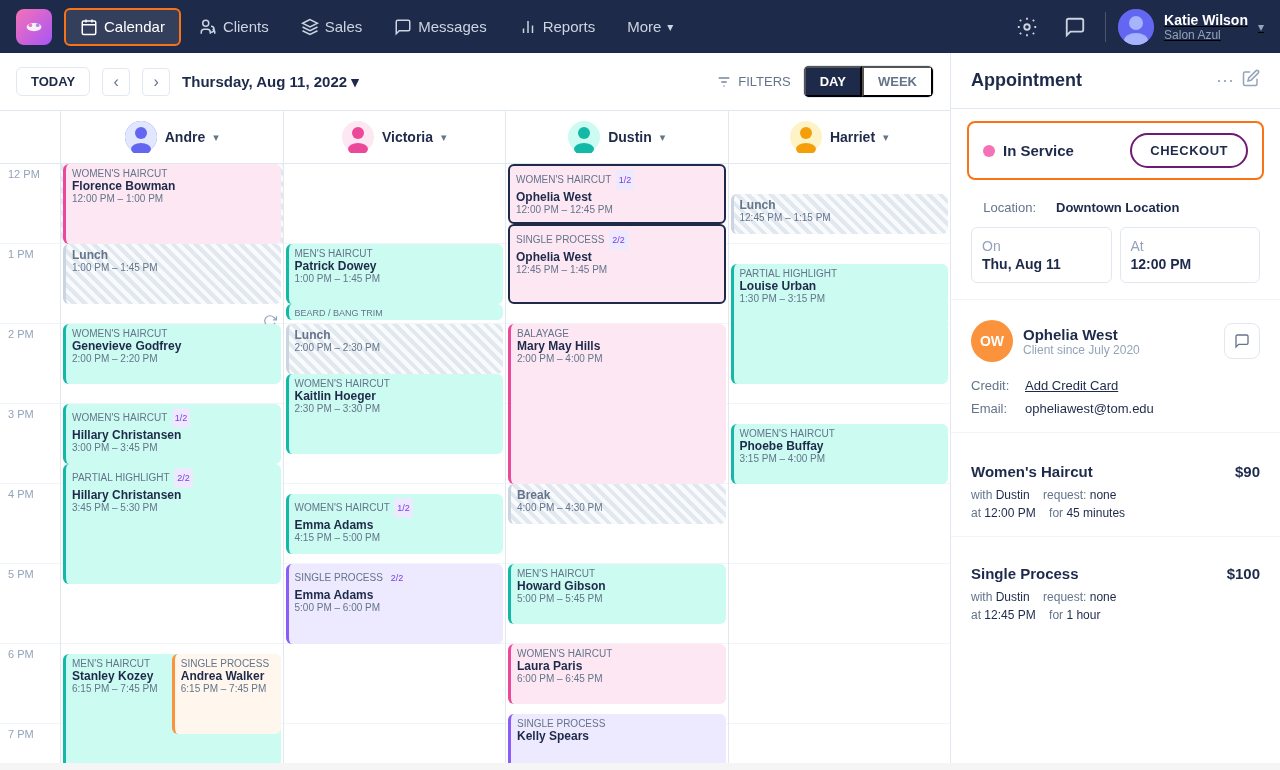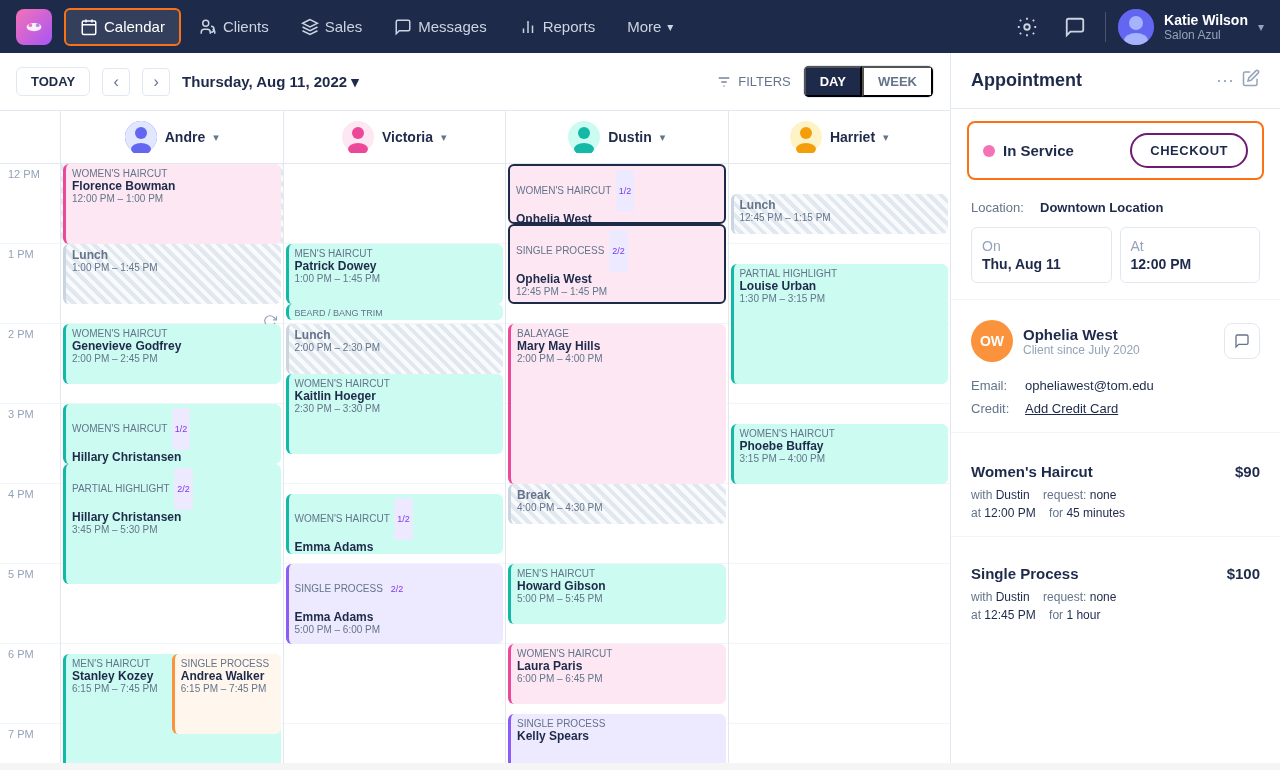--- a/index.html
+++ b/index.html
@@ -28,21 +28,21 @@
       color: #cbd5e1; font-size: 15px; cursor: pointer;
       white-space: nowrap;
     }
     .nav-item.active {
       background: rgba(255,255,255,0.1);
       color: white;
       border: 2px solid #f97316;
     }
     .nav-spacer { flex: 1; }
     .nav-right {
-      display: flex; align-items: center; gap: 12px;
+      display: flex; align-items: center; gap: 12px; text-decoration: underline;
     }
     .nav-icon-btn {
       width: 36px; height: 36px;
       display: flex; align-items: center; justify-content: center;
       color: #cbd5e1; cursor: pointer; border-radius: 50%;
     }
     .nav-divider { width: 1px; height: 30px; background: rgba(255,255,255,0.2); }
     .nav-user {
       display: flex; align-items: center; gap: 10px;
       color: white; cursor: pointer;
@@ -152,21 +152,21 @@
     .appt-block.pink { background: #fce7f3; border-left: 3px solid #ec4899; }
     .appt-block.teal { background: #ccfbf1; border-left: 3px solid #14b8a6; }
     .appt-block.selected { background: #fce7f3; border: 2px solid #1e2a4a; }
     .appt-block.purple { background: #ede9fe; border-left: 3px solid #8b5cf6; }
     .appt-block.peach { background: #fff7ed; border-left: 3px solid #fb923c; }
     .appt-label { font-size: 10px; color: #64748b; font-weight: 500; }
     .appt-name { font-size: 12px; font-weight: 700; color: #1e2a4a; }
     .appt-time { font-size: 10px; color: #64748b; }
     .appt-badge {
       display: inline-block; font-size: 9px; color: #7c3aed;
-      background: #ede9fe; border-radius: 3px; padding: 16px 3px; margin-left: 2px;
+      background: #ede9fe; border-radius: 3px; padding: 5px 3px; margin-left: 2px;
     }
     .hatch {
       background: repeating-linear-gradient(
         45deg,
         #f8fafc,
         #f8fafc 4px,
         #e2e8f0 4px,
         #e2e8f0 8px
       );
     }
@@ -204,21 +204,21 @@
     }
     .status-text { font-size: 15px; font-weight: 600; color: #1e2a4a; }
     .checkout-btn {
       padding: 8px 18px; border: 2px solid #701a75; border-radius: 20px;
       font-size: 13px; font-weight: 700; color: #1e2a4a; background: white;
       cursor: pointer; letter-spacing: 0.5px;
     }
 
     
     .detail-row {
-      display: flex; align-items: center; padding: 4px 20px; gap: 4px;
+      display: flex; align-items: center; padding: 4px 20px; gap: 20px; text-align: right;
     }
     .detail-label { font-size: 13px; color: #64748b; width: 65px; flex-shrink: 0; }
     .detail-value { font-size: 13px; color: #1e2a4a; font-weight: 700; }
     .detail-divider { height: 1px; background: #f1f5f9; margin: 8px 0; }
 
     .datetime-row {
       display: flex; gap: 0; padding: 8px 20px;
     }
     .dt-box {
       flex: 1; padding: 10px; border: 1px solid #e2e8f0; border-radius: 6px;
@@ -496,21 +496,21 @@
         <div style="position:absolute; top:150px; right:6px;">
           <svg width="14" height="14" viewBox="0 0 24 24" fill="none">
             <path d="M23 4v6h-6" stroke="#94a3b8" stroke-width="2"></path>
             <path d="M20.49 15a9 9 0 1 1-2.12-9.36L23 10" stroke="#94a3b8" stroke-width="2"></path>
           </svg>
         </div>
 
         <div class="appt-block teal" style="top:160px; height:60px;">
           <div class="appt-label">WOMEN'S HAIRCUT</div>
           <div class="appt-name">Genevieve Godfrey</div>
-          <div class="appt-time">2:00 PM – 2:45 PM</div>
+          <div class="appt-time">2:00 PM – 2:20 PM</div>
         </div>
 
         <div class="appt-block teal" style="top:240px; height:60px;">
           <div class="appt-label">WOMEN'S HAIRCUT <span class="appt-badge">1/2</span></div>
           <div class="appt-name">Hillary Christansen</div>
           <div class="appt-time">3:00 PM – 3:45 PM</div>
         </div>
 
         <div class="appt-block teal" style="top:300px; height:120px;">
           <div class="appt-label">PARTIAL HIGHLIGHT <span class="appt-badge">2/2</span></div>
@@ -704,26 +704,26 @@
         </div>
       </div>
       <div class="msg-btn">
         <svg width="16" height="16" viewBox="0 0 24 24" fill="none">
           <path d="M21 15a2 2 0 0 1-2 2H7l-4 4V5a2 2 0 0 1 2-2h14a2 2 0 0 1 2 2z" stroke="currentColor" stroke-width="2"></path>
         </svg>
       </div>
     </div>
 
     <div class="field-row">
+      <span class="field-label">Credit:</span>
+      <span class="field-link">Add Credit Card</span>
+    </div>
+    <div class="field-row">
       <span class="field-label">Email:</span>
       <span class="field-value">opheliawest@tom.edu</span>
-    </div>
-    <div class="field-row">
-      <span class="field-label">Credit:</span>
-      <span class="field-link">Add Credit Card</span>
     </div>
 
     <div class="detail-divider" style="margin:12px 0;"></div>
 
     <div class="service-section">
       <div class="service-header">
         <span class="service-name">Women's Haircut</span>
         <span class="service-price">$90</span>
       </div>
       <div class="service-sub">

